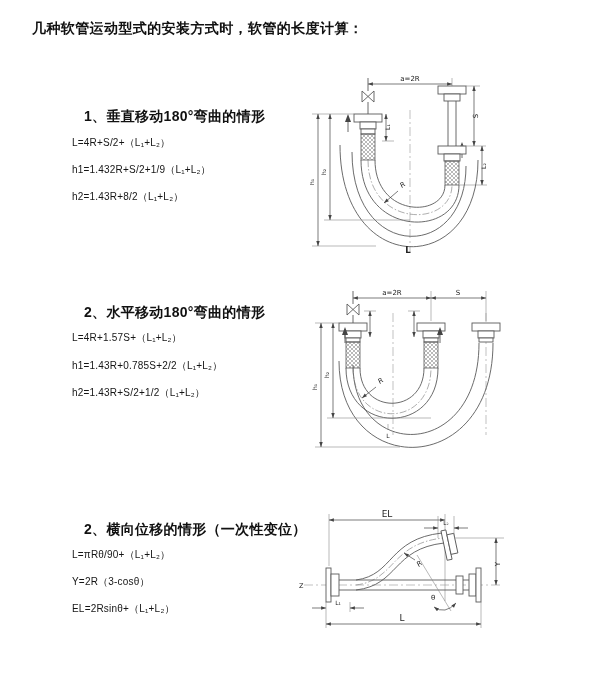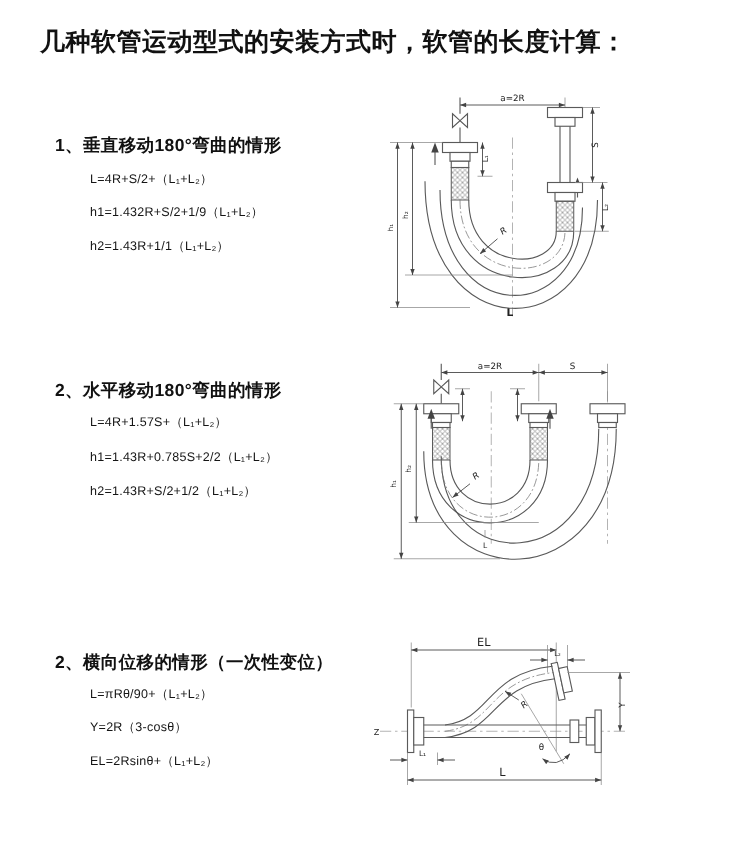--- a/index.html
+++ b/index.html
@@ -1,19 +1,19 @@
 <!DOCTYPE html>
 <html><head>
 <meta charset="utf-8">
 <style>
   html,body{margin:0;padding:0;background:#fff;}
   .page{position:relative;width:600px;height:675px;background:#ffffff;overflow:hidden;
         font-family:"Liberation Sans","DejaVu Sans",sans-serif;color:#111;}
-  .title{position:absolute;left:32px;top:20px;font-size:20px;font-weight:700;letter-spacing:.4px;}
-  .sec-h{position:absolute;font-size:14px;font-weight:700;letter-spacing:.3px;}
+  .title{position:absolute;left:32px;top:20px;font-size:14px;font-weight:700;letter-spacing:.4px;}
+  .sec-h{position:absolute;font-size:14px;font-weight:700;letter-spacing:.3px;margin-left:40px;}
   .f{position:absolute;font-size:10px;color:#151515;letter-spacing:.2px;}
   svg.diag{position:absolute;}
   svg .ln{stroke:#5a5a5a;stroke-width:.9;fill:none;}
   svg .fit{stroke:#5a5a5a;stroke-width:.9;fill:#ffffff;}
   svg .thin{stroke:#8a8a8a;stroke-width:.6;fill:none;}
   svg .dim{stroke:#444;stroke-width:.7;fill:none;}
   svg .cl{stroke:#999;stroke-width:.6;fill:none;stroke-dasharray:9 3 2 3;}
   svg .dsh{stroke:#777;stroke-width:.6;fill:none;stroke-dasharray:7 2 1.5 2;}
   svg .lbl{font-family:"DejaVu Sans",sans-serif;fill:#222;}
   svg .fill{fill:#444;stroke:none;}
@@ -21,21 +21,21 @@
 </head>
 <body>
 
 <div class="page">
 
   <div class="title">几种软管运动型式的安装方式时，软管的长度计算：</div>
 
   <div class="sec-h" style="left:44px;top:108px">1、垂直移动180°弯曲的情形</div>
   <div class="f" style="left:72px;top:136px">L=4R+S/2+（L₁+L₂）</div>
   <div class="f" style="left:72px;top:163px">h1=1.432R+S/2+1/9（L₁+L₂）</div>
-  <div class="f" style="left:72px;top:190px">h2=1.43R+1/1（L₁+L₂）</div>
+  <div class="f" style="left:72px;top:190px">h2=1.43R+8/2（L₁+L₂）</div>
 
   <div class="sec-h" style="left:44px;top:304px">2、水平移动180°弯曲的情形</div>
   <div class="f" style="left:72px;top:331px">L=4R+1.57S+（L₁+L₂）</div>
   <div class="f" style="left:72px;top:359px">h1=1.43R+0.785S+2/2（L₁+L₂）</div>
   <div class="f" style="left:72px;top:386px">h2=1.43R+S/2+1/2（L₁+L₂）</div>
 
   <div class="sec-h" style="left:44px;top:521px">2、横向位移的情形（一次性变位）</div>
   <div class="f" style="left:72px;top:548px">L=πRθ/90+（L₁+L₂）</div>
   <div class="f" style="left:72px;top:575px">Y=2R（3-cosθ）</div>
   <div class="f" style="left:72px;top:602px">EL=2Rsinθ+（L₁+L₂）</div>

